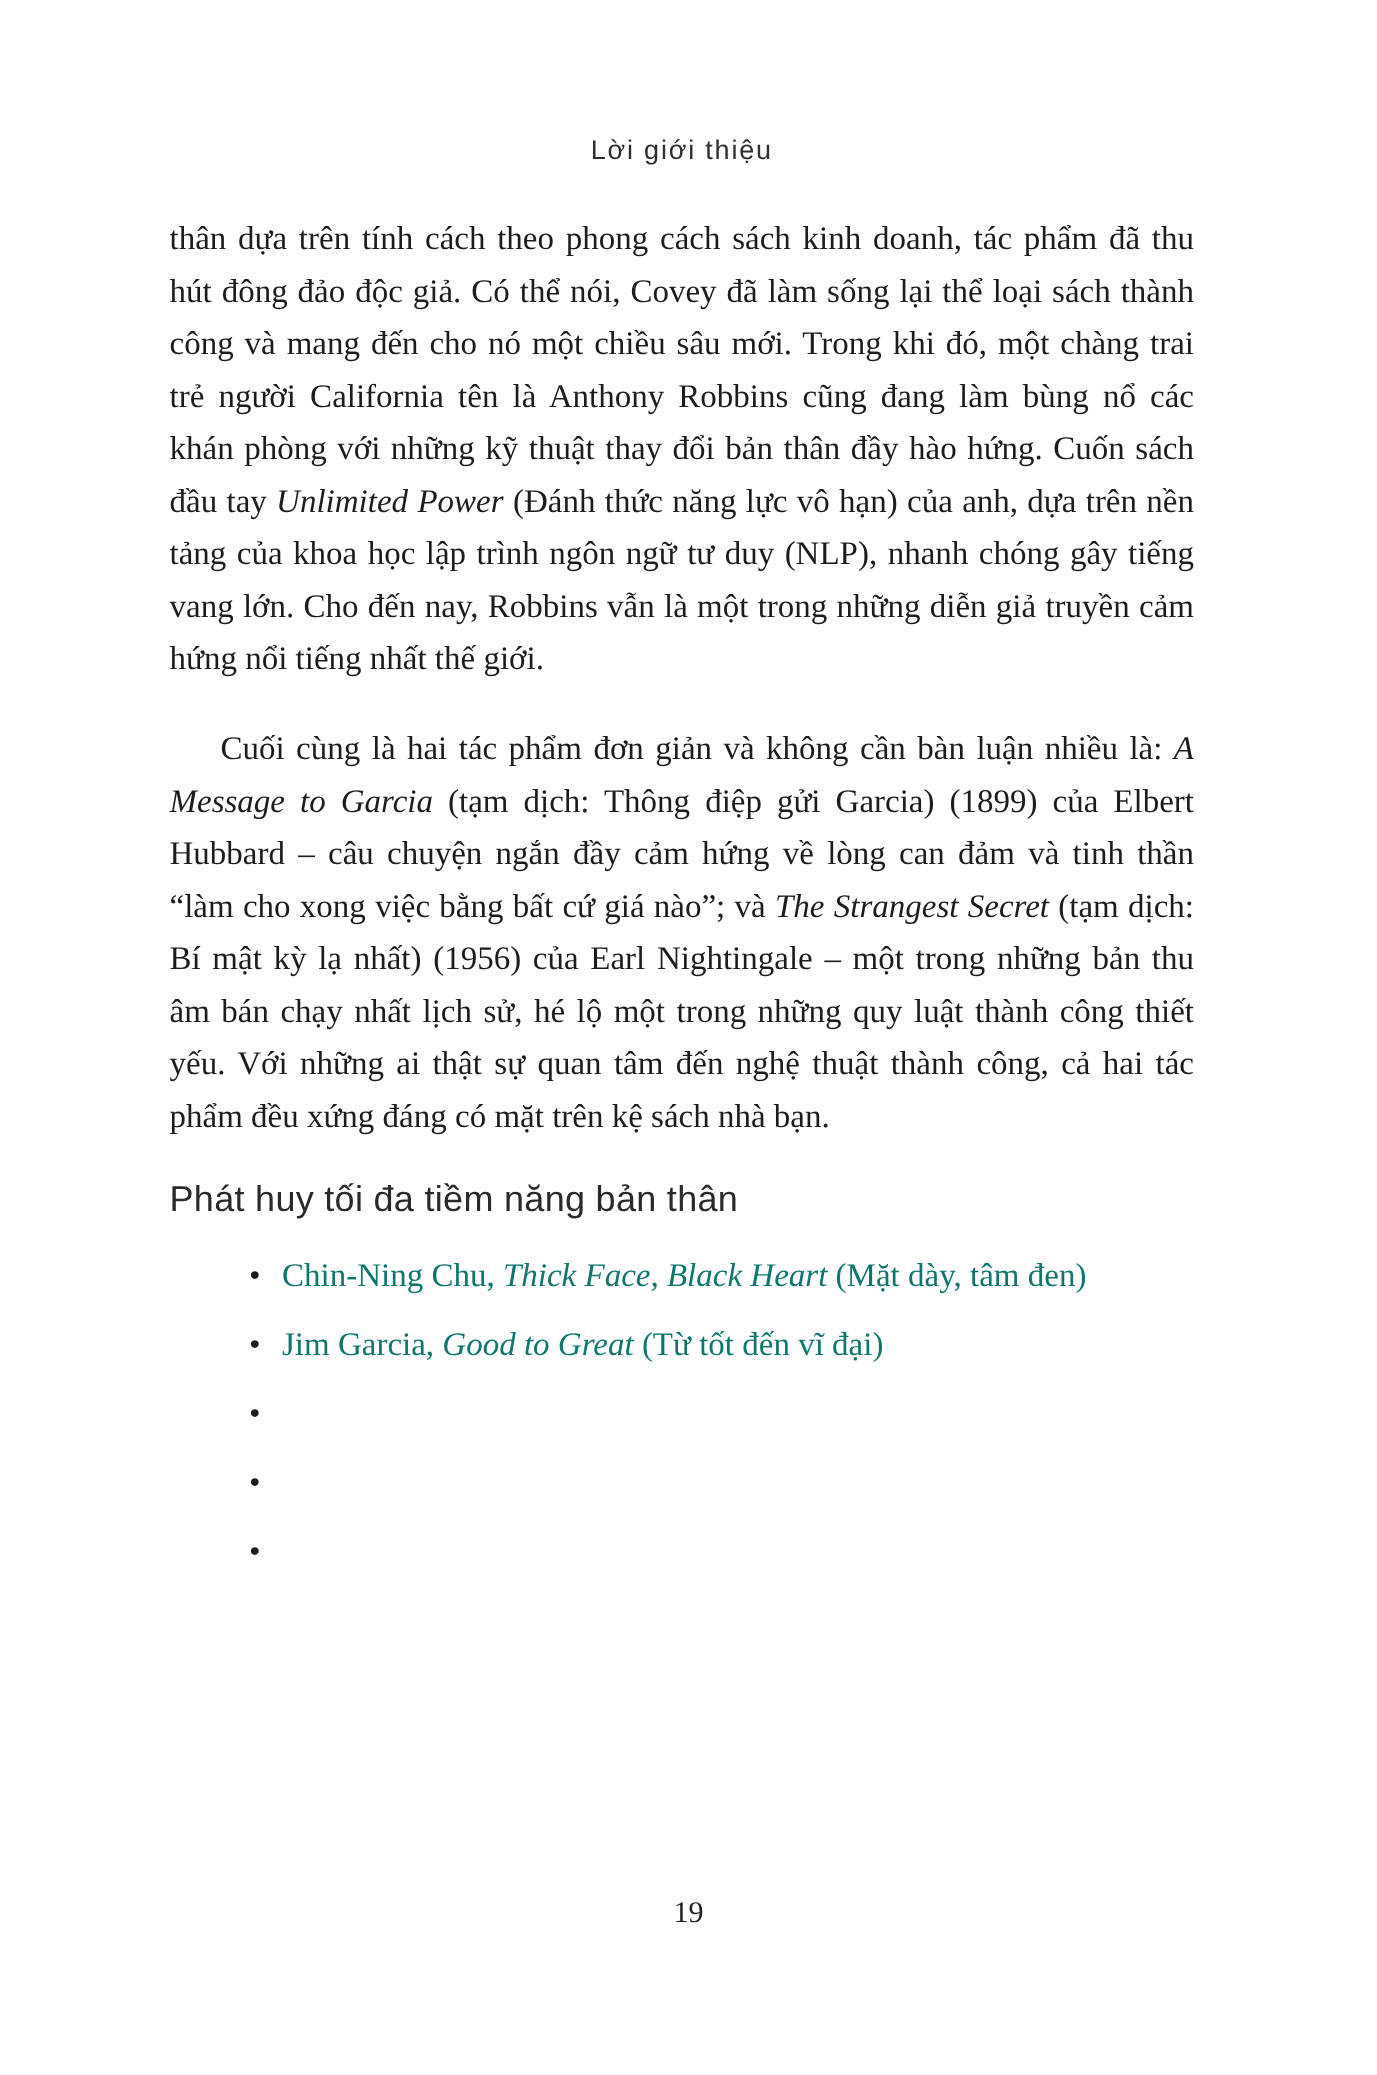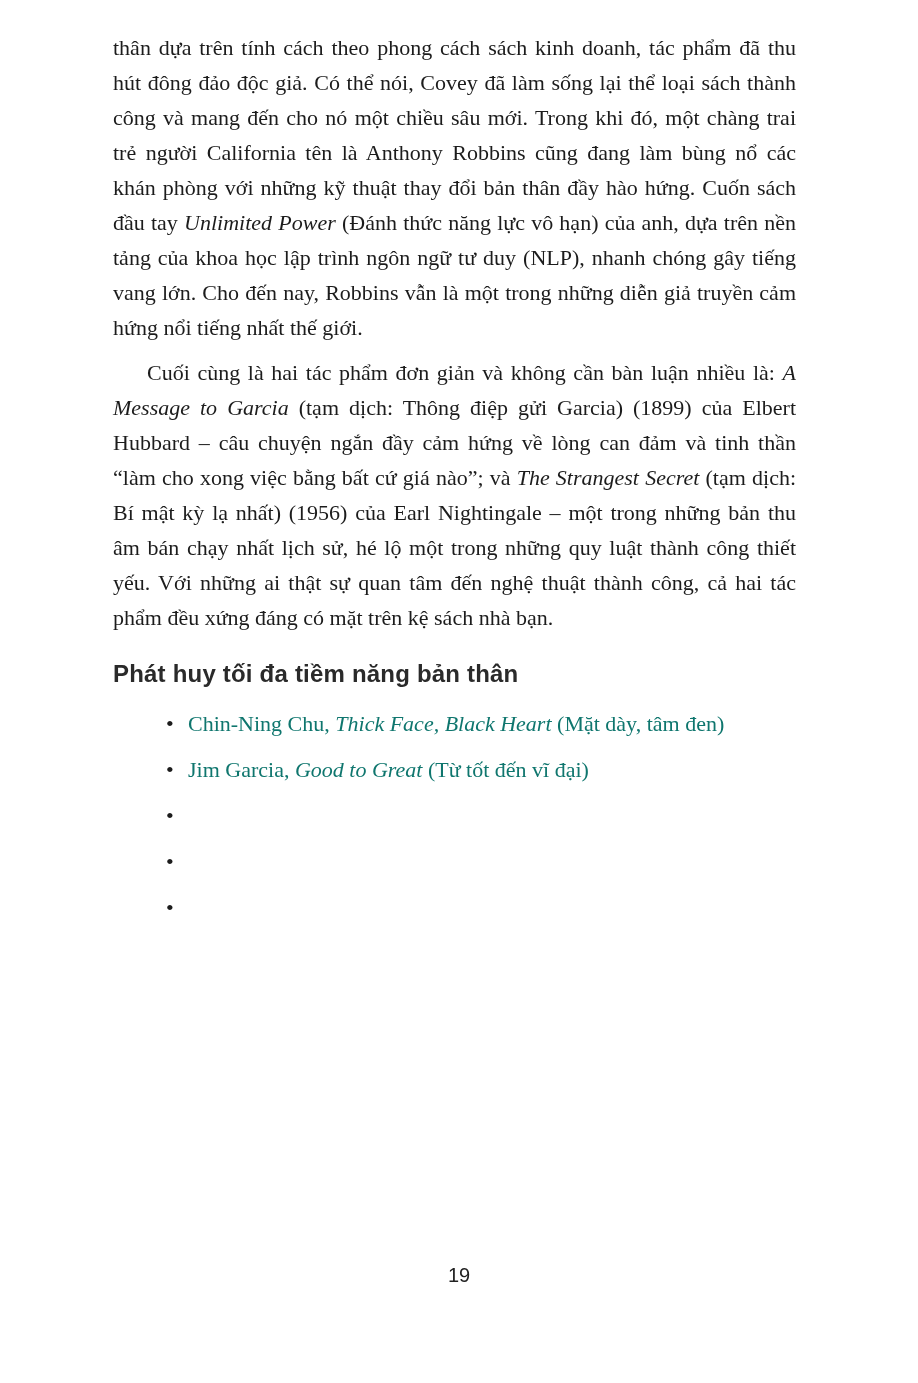--- a/index.html
+++ b/index.html
@@ -27,25 +27,25 @@
     color: #2e2e2e;
   }
   .para {
     margin: 0;
     font-size: 22px;
     line-height: 35px;
     text-align: justify;
     color: #1c1c1c;
   }
   .para-1 { margin-top: 30px; }
-  .para-2 { margin-top: 10px; text-indent: 34px; }
+  .para-2 { margin-top: 25px; text-indent: 34px; }
   .section-heading {
     margin-top: 24px;
     font-family: "Liberation Sans", sans-serif;
-    font-weight: bold;
+    font-weight: normal;
     font-size: 24px;
     line-height: 30px;
     letter-spacing: 0.2px;
     color: #2a2a2a;
   }
   .bullet-list {
     margin-top: 17px;
   }
   .bullet-item {
     display: flex;
@@ -65,32 +65,33 @@
     line-height: 35px;
     text-align: justify;
     color: #0f766e;
   }
   .folio {
     position: absolute;
     left: 0;
     width: 918px;
     top: 1264px;
     text-align: center;
-    font-family: Liberation Sans, sans-serif;
+    font-family: Liberation Serif, serif;
     font-size: 20px;
     color: #222222;
   }
   i { }
 </style>
 </head>
 <body>
 
 <div class="page">
   <div class="content">
 
+    <div class="running-header">Lời giới thiệu</div>
 
     <p class="para para-1"><span>thân dựa trên tính cách theo phong cách sách kinh doanh, tác phẩm đã thu hút đông đảo độc giả. Có thể nói, Covey đã làm sống lại thể loại sách thành công và mang đến cho nó một chiều sâu mới. Trong khi đó, một chàng trai trẻ người California tên là Anthony Robbins cũng đang làm bùng nổ các khán phòng với những kỹ thuật thay đổi bản thân đầy hào hứng. Cuốn sách đầu tay </span><i>Unlimited Power</i><span> (Đánh thức năng lực vô hạn) của anh, dựa trên nền tảng của khoa học lập trình ngôn ngữ tư duy (NLP), nhanh chóng gây tiếng vang lớn. Cho đến nay, Robbins vẫn là một trong những diễn giả truyền cảm hứng nổi tiếng nhất thế giới.</span></p>
 
     <p class="para para-2"><span>Cuối cùng là hai tác phẩm đơn giản và không cần bàn luận nhiều là: </span><i>A Message to Garcia</i><span> (tạm dịch: Thông điệp gửi Garcia) (1899) của Elbert Hubbard – câu chuyện ngắn đầy cảm hứng về lòng can đảm và tinh thần “làm cho xong việc bằng bất cứ giá nào”; và </span><i>The Strangest Secret</i><span> (tạm dịch: Bí mật kỳ lạ nhất) (1956) của Earl Nightingale – một trong những bản thu âm bán chạy nhất lịch sử, hé lộ một trong những quy luật thành công thiết yếu. Với những ai thật sự quan tâm đến nghệ thuật thành công, cả hai tác phẩm đều xứng đáng có mặt trên kệ sách nhà bạn.</span></p>
 
     <div class="section-heading">Phát huy tối đa tiềm năng bản thân</div>
 
     <div class="bullet-list">
 
       <div class="bullet-item">

